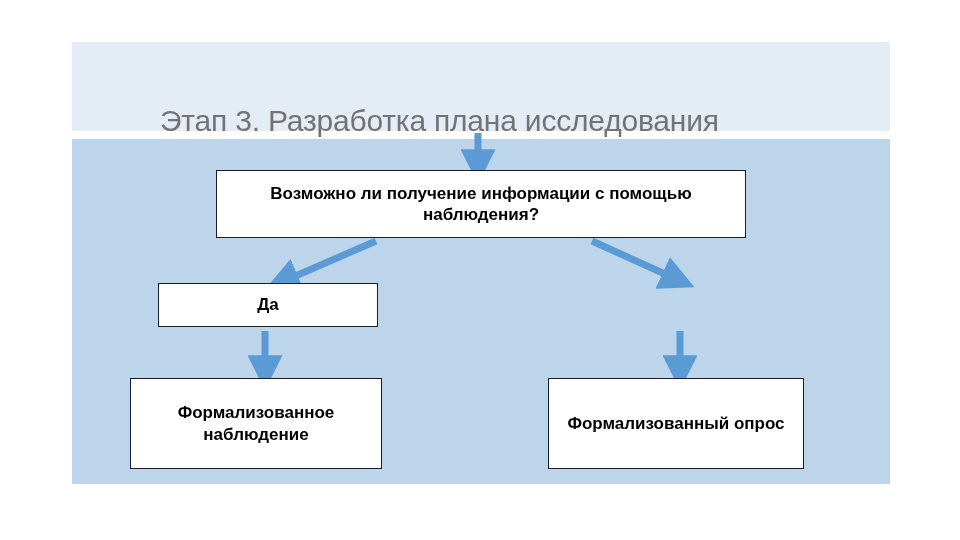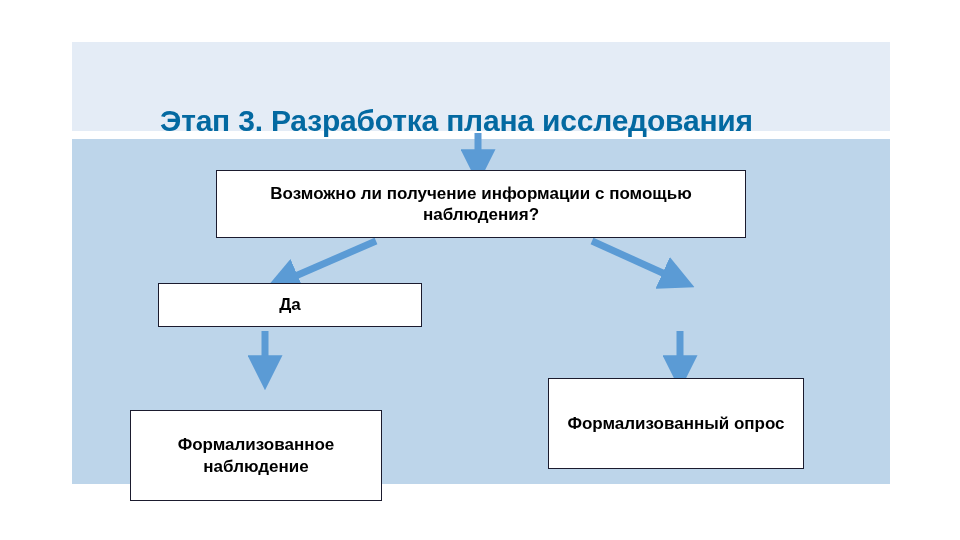--- a/index.html
+++ b/index.html
@@ -32,22 +32,22 @@
     width: 818px;
     height: 89px;
     background: #e4ecf6;
   }
   #title-text {
     position: absolute;
     left: 88px;
     top: 62px;
     width: 790px;
     font-size: 30px;
-    font-weight: bold;
-    color: #0369a1;
+    font-weight: normal;
+    color: #737373;
     letter-spacing: -0.2px;
     white-space: nowrap;
   }
 
   
   #content-panel {
     position: absolute;
     left: 72px;
     top: 139px;
     width: 818px;
@@ -75,41 +75,40 @@
     top: 170px;
     width: 530px;
     height: 68px;
     font-size: 17px;
     padding: 0 0;
   }
 
   #node-yes {
     left: 158px;
     top: 283px;
-    width: 264px;
+    width: 220px;
     height: 44px;
     font-size: 17px;
   }
 
   #node-no {
     left: 568px;
     top: 283px;
     width: 222px;
     height: 44px;
     font-size: 17px;
   }
 
   #node-observation {
     left: 130px;
     top: 378px;
     width: 252px;
     height: 91px;
     font-size: 17px;
     padding: 0 6px;
-    margin-top: 32px;
   }
 
   #node-survey {
     left: 548px;
     top: 378px;
     width: 256px;
     height: 91px;
     font-size: 17px;
     padding: 12px 6px;
   }

